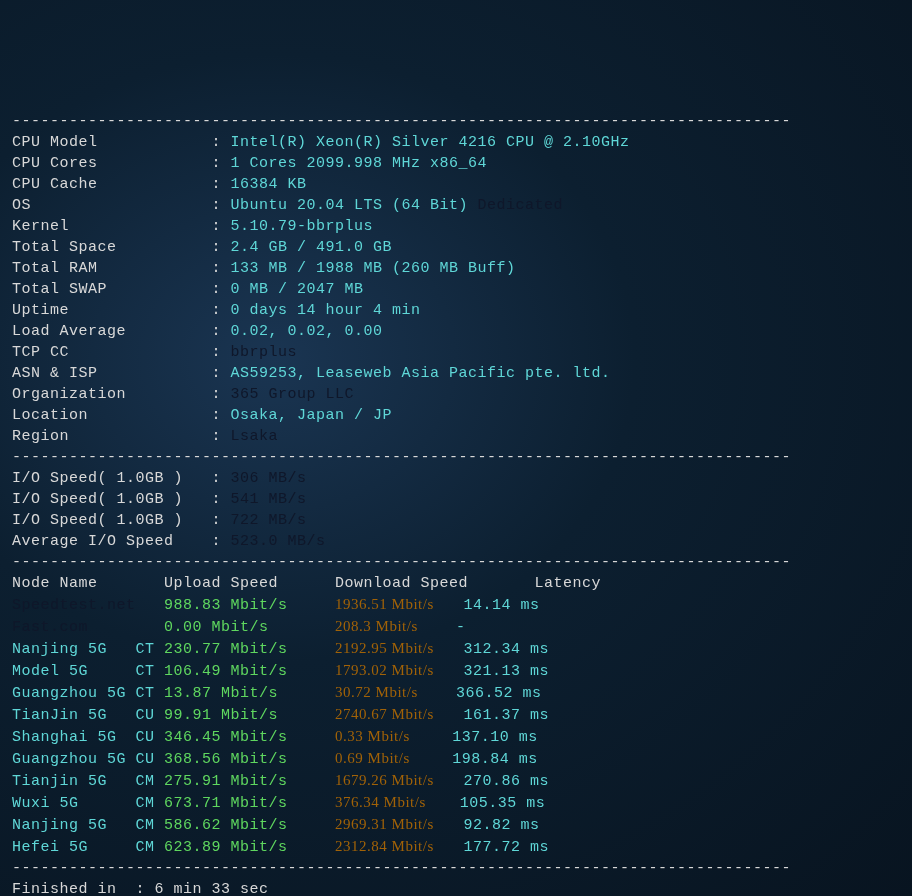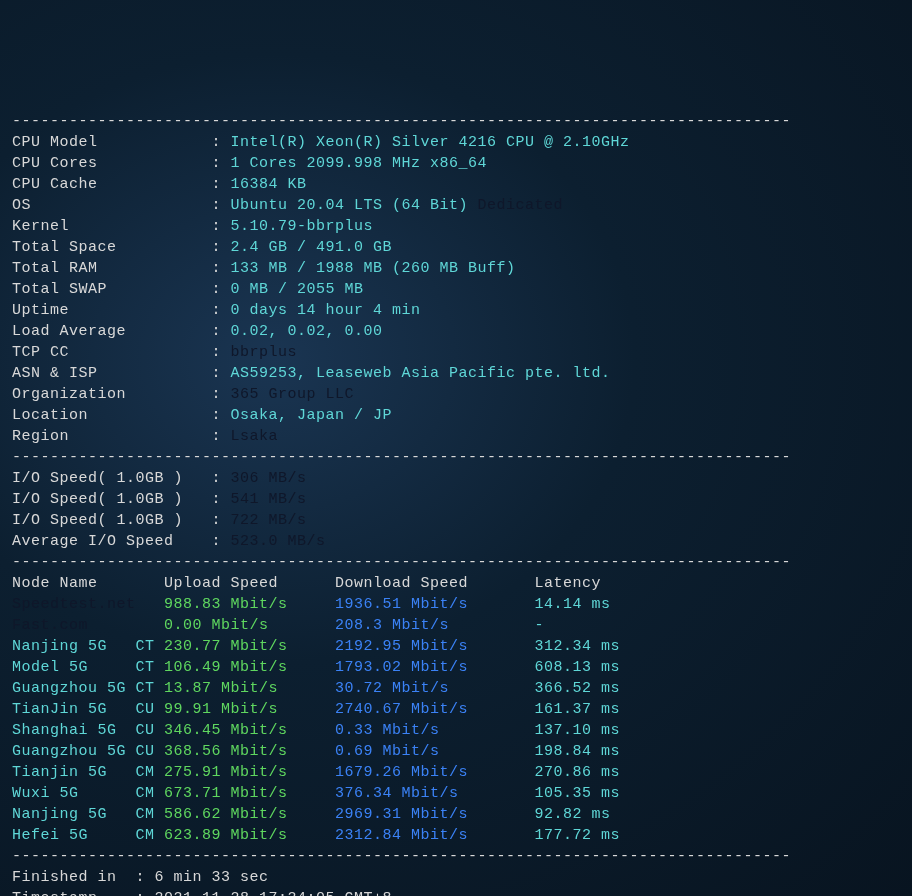--- a/index.html
+++ b/index.html
@@ -16,55 +16,55 @@
     white-space: pre;
     overflow: hidden;
   }
   .terminal {
     padding: 6px 12px;
   }
   .white { color: #d8d8d8; }
   .cyan  { color: #5fd7d7; }
   .yellow{ color: #0f172a; }
   .green { color: #5fd75f; }
-  .red   { color: #3b82f6; }
+  .red   { color: #a16207; font-family: Liberation Serif, serif; }
 </style>
 </head>
 <body>
 
 
 
 <div class="terminal">
 <span class="white">----------------------------------------------------------------------------------</span>
 <span class="white">CPU Model            </span><span class="white">: </span><span class="cyan">Intel(R) Xeon(R) Silver 4216 CPU @ 2.10GHz</span>
 <span class="white">CPU Cores            </span><span class="white">: </span><span class="cyan">1 Cores 2099.998 MHz x86_64</span>
 <span class="white">CPU Cache            </span><span class="white">: </span><span class="cyan">16384 KB</span>
 <span class="white">OS                   </span><span class="white">: </span><span class="cyan">Ubuntu 20.04 LTS (64 Bit)</span> <span class="yellow">Dedicated</span>
 <span class="white">Kernel               </span><span class="white">: </span><span class="cyan">5.10.79-bbrplus</span>
 <span class="white">Total Space          </span><span class="white">: </span><span class="cyan">2.4 GB / 491.0 GB</span>
 <span class="white">Total RAM            </span><span class="white">: </span><span class="cyan">133 MB / 1988 MB (260 MB Buff)</span>
-<span class="white">Total SWAP           </span><span class="white">: </span><span class="cyan">0 MB / 2055 MB</span>
+<span class="white">Total SWAP           </span><span class="white">: </span><span class="cyan">0 MB / 2047 MB</span>
 <span class="white">Uptime               </span><span class="white">: </span><span class="cyan">0 days 14 hour 4 min</span>
 <span class="white">Load Average         </span><span class="white">: </span><span class="cyan">0.02, 0.02, 0.00</span>
 <span class="white">TCP CC               </span><span class="white">: </span><span class="yellow">bbrplus</span>
 <span class="white">ASN &amp; ISP            </span><span class="white">: </span><span class="cyan">AS59253, Leaseweb Asia Pacific pte. ltd.</span>
 <span class="white">Organization         </span><span class="white">: </span><span class="yellow">365 Group LLC</span>
 <span class="white">Location             </span><span class="white">: </span><span class="cyan">Osaka, Japan / JP</span>
 <span class="white">Region               </span><span class="white">: </span><span class="yellow">Lsaka</span>
 <span class="white">----------------------------------------------------------------------------------</span>
 <span class="white">I/O Speed( 1.0GB )   </span><span class="white">: </span><span class="yellow">306 MB/s</span>
 <span class="white">I/O Speed( 1.0GB )   </span><span class="white">: </span><span class="yellow">541 MB/s</span>
 <span class="white">I/O Speed( 1.0GB )   </span><span class="white">: </span><span class="yellow">722 MB/s</span>
 <span class="white">Average I/O Speed    </span><span class="white">: </span><span class="yellow">523.0 MB/s</span>
 <span class="white">----------------------------------------------------------------------------------</span>
 <span class="white">Node Name       </span><span class="white">Upload Speed      </span><span class="white">Download Speed       </span><span class="white">Latency</span>
 <div id="speedtest-rows"><span class="yellow">Speedtest.net   </span><span class="green">988.83 Mbit/s     </span><span class="red">1936.51 Mbit/s       </span><span class="cyan">14.14 ms</span>
 <span class="yellow">Fast.com        </span><span class="green">0.00 Mbit/s       </span><span class="red">208.3 Mbit/s         </span><span class="cyan">-</span>
 <span class="cyan">Nanjing 5G   CT </span><span class="green">230.77 Mbit/s     </span><span class="red">2192.95 Mbit/s       </span><span class="cyan">312.34 ms</span>
-<span class="cyan">Model 5G     CT </span><span class="green">106.49 Mbit/s     </span><span class="red">1793.02 Mbit/s       </span><span class="cyan">608.13 ms</span>
+<span class="cyan">Model 5G     CT </span><span class="green">106.49 Mbit/s     </span><span class="red">1793.02 Mbit/s       </span><span class="cyan">321.13 ms</span>
 <span class="cyan">Guangzhou 5G CT </span><span class="green">13.87 Mbit/s      </span><span class="red">30.72 Mbit/s         </span><span class="cyan">366.52 ms</span>
 <span class="cyan">TianJin 5G   CU </span><span class="green">99.91 Mbit/s      </span><span class="red">2740.67 Mbit/s       </span><span class="cyan">161.37 ms</span>
 <span class="cyan">Shanghai 5G  CU </span><span class="green">346.45 Mbit/s     </span><span class="red">0.33 Mbit/s          </span><span class="cyan">137.10 ms</span>
 <span class="cyan">Guangzhou 5G CU </span><span class="green">368.56 Mbit/s     </span><span class="red">0.69 Mbit/s          </span><span class="cyan">198.84 ms</span>
 <span class="cyan">Tianjin 5G   CM </span><span class="green">275.91 Mbit/s     </span><span class="red">1679.26 Mbit/s       </span><span class="cyan">270.86 ms</span>
 <span class="cyan">Wuxi 5G      CM </span><span class="green">673.71 Mbit/s     </span><span class="red">376.34 Mbit/s        </span><span class="cyan">105.35 ms</span>
 <span class="cyan">Nanjing 5G   CM </span><span class="green">586.62 Mbit/s     </span><span class="red">2969.31 Mbit/s       </span><span class="cyan">92.82 ms</span>
 <span class="cyan">Hefei 5G     CM </span><span class="green">623.89 Mbit/s     </span><span class="red">2312.84 Mbit/s       </span><span class="cyan">177.72 ms</span>
 </div><span class="white">----------------------------------------------------------------------------------</span>
 <span class="white">Finished in  </span><span class="white">: </span><span class="white">6 min 33 sec</span>

